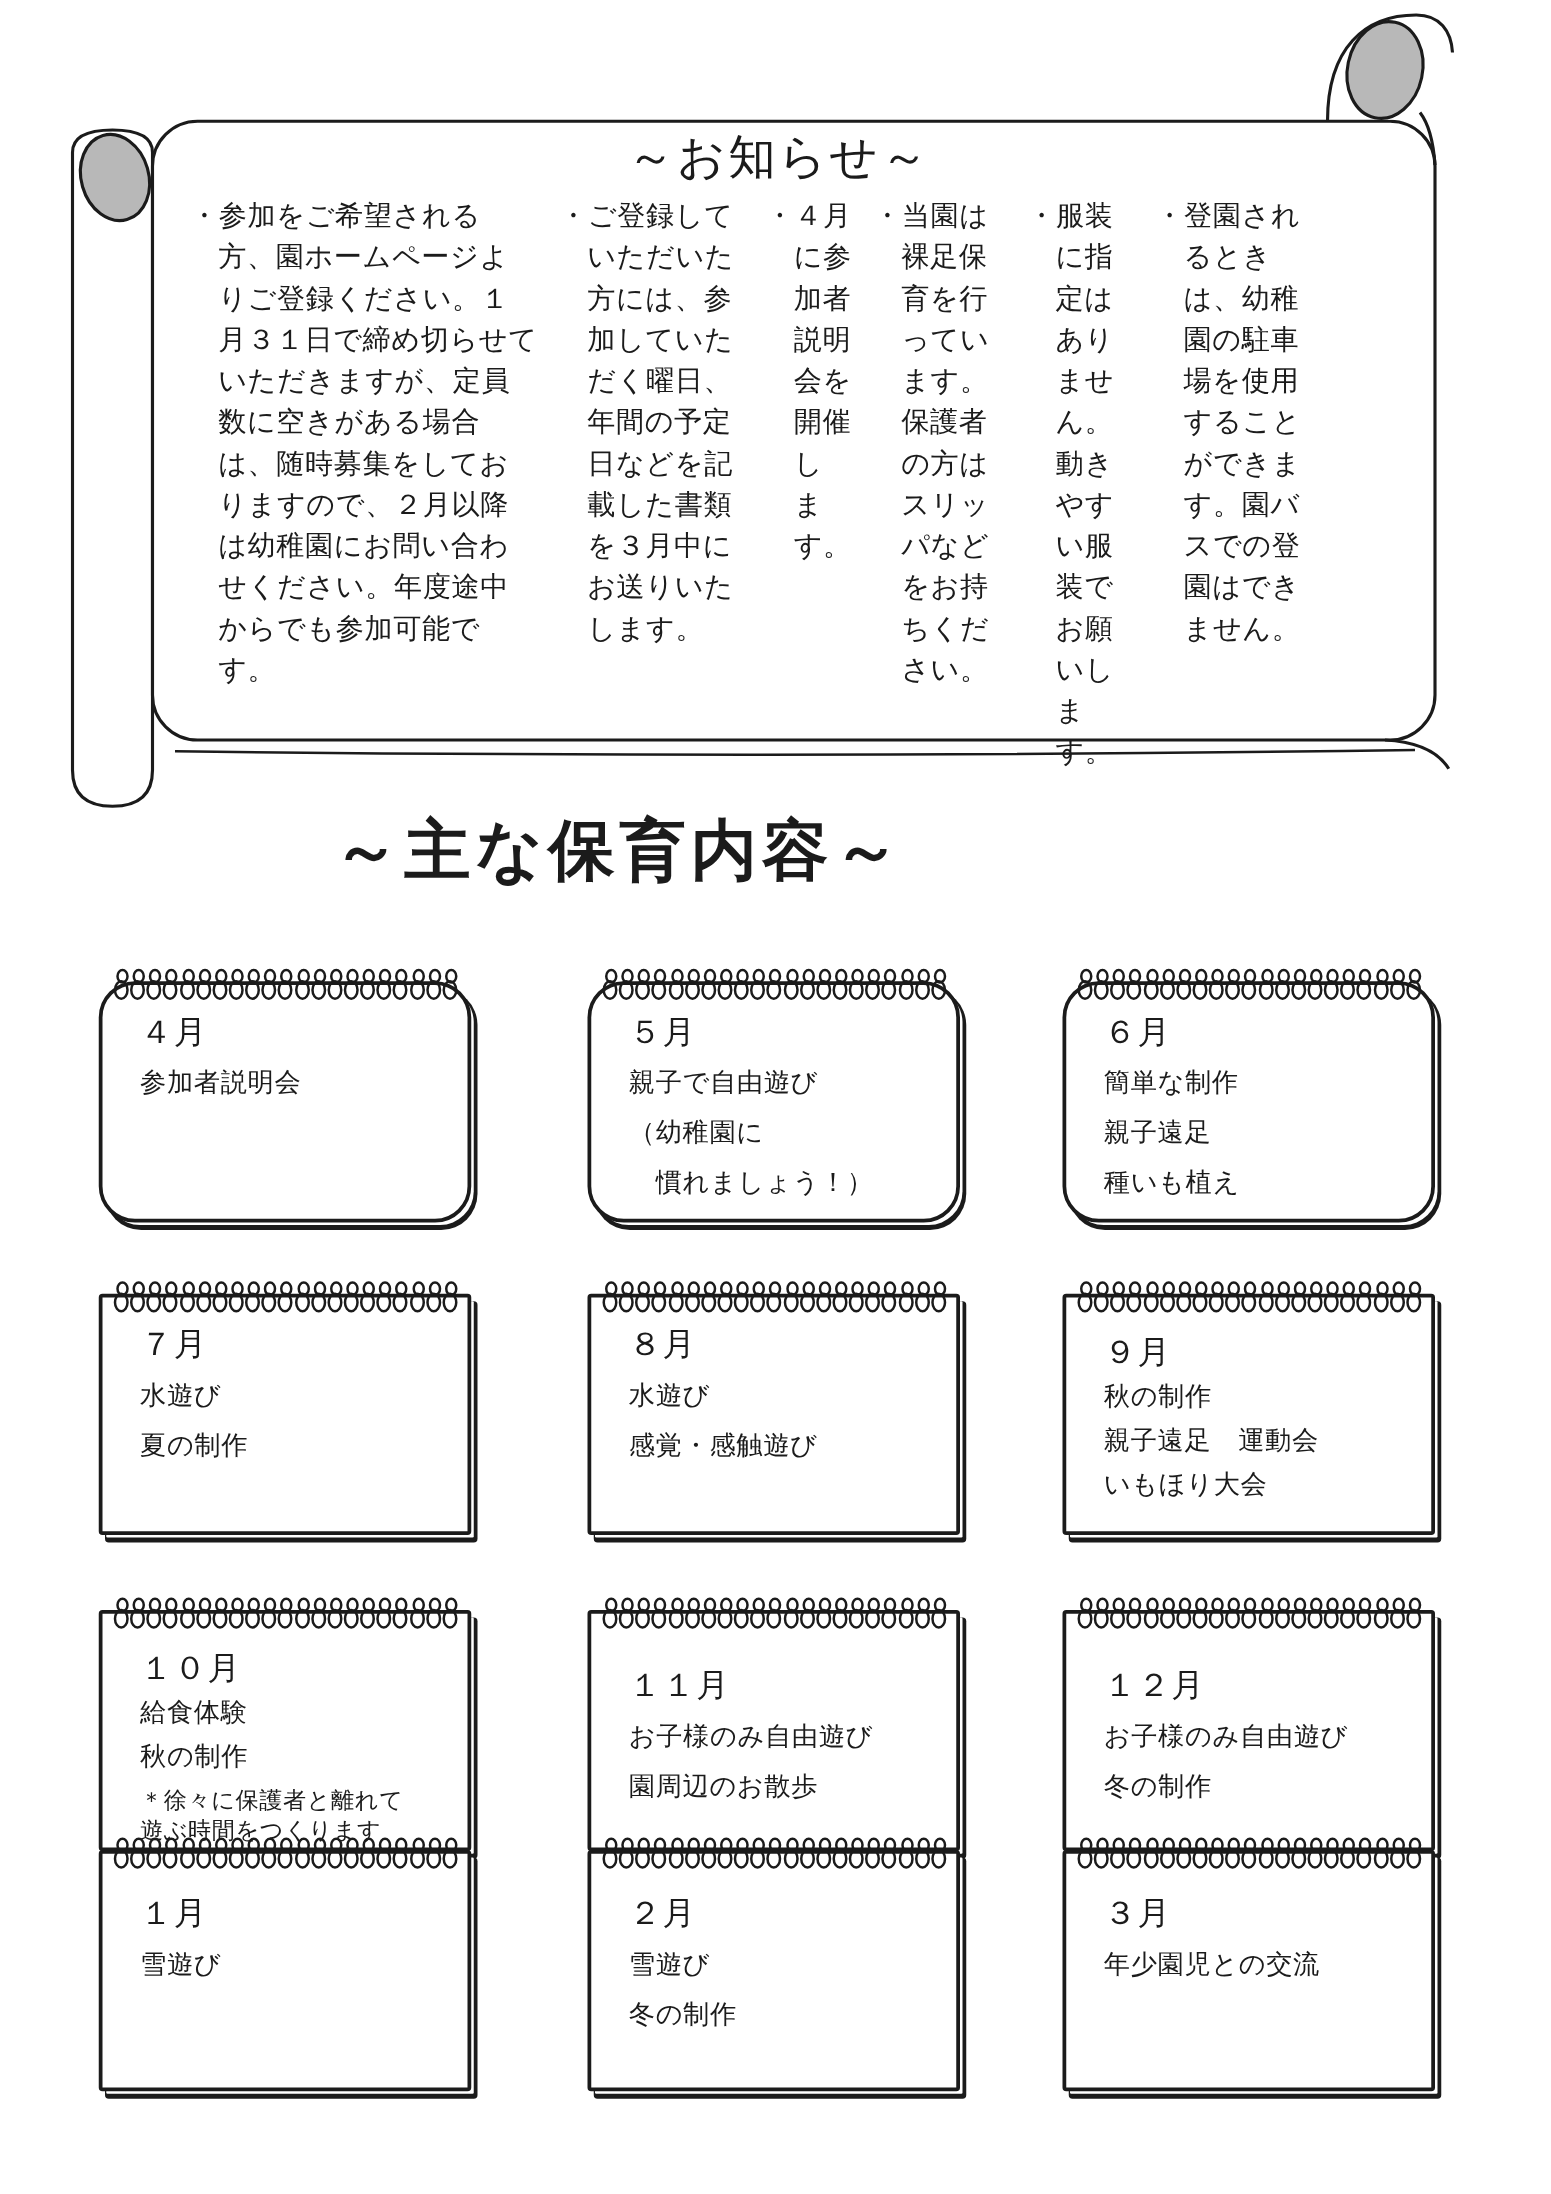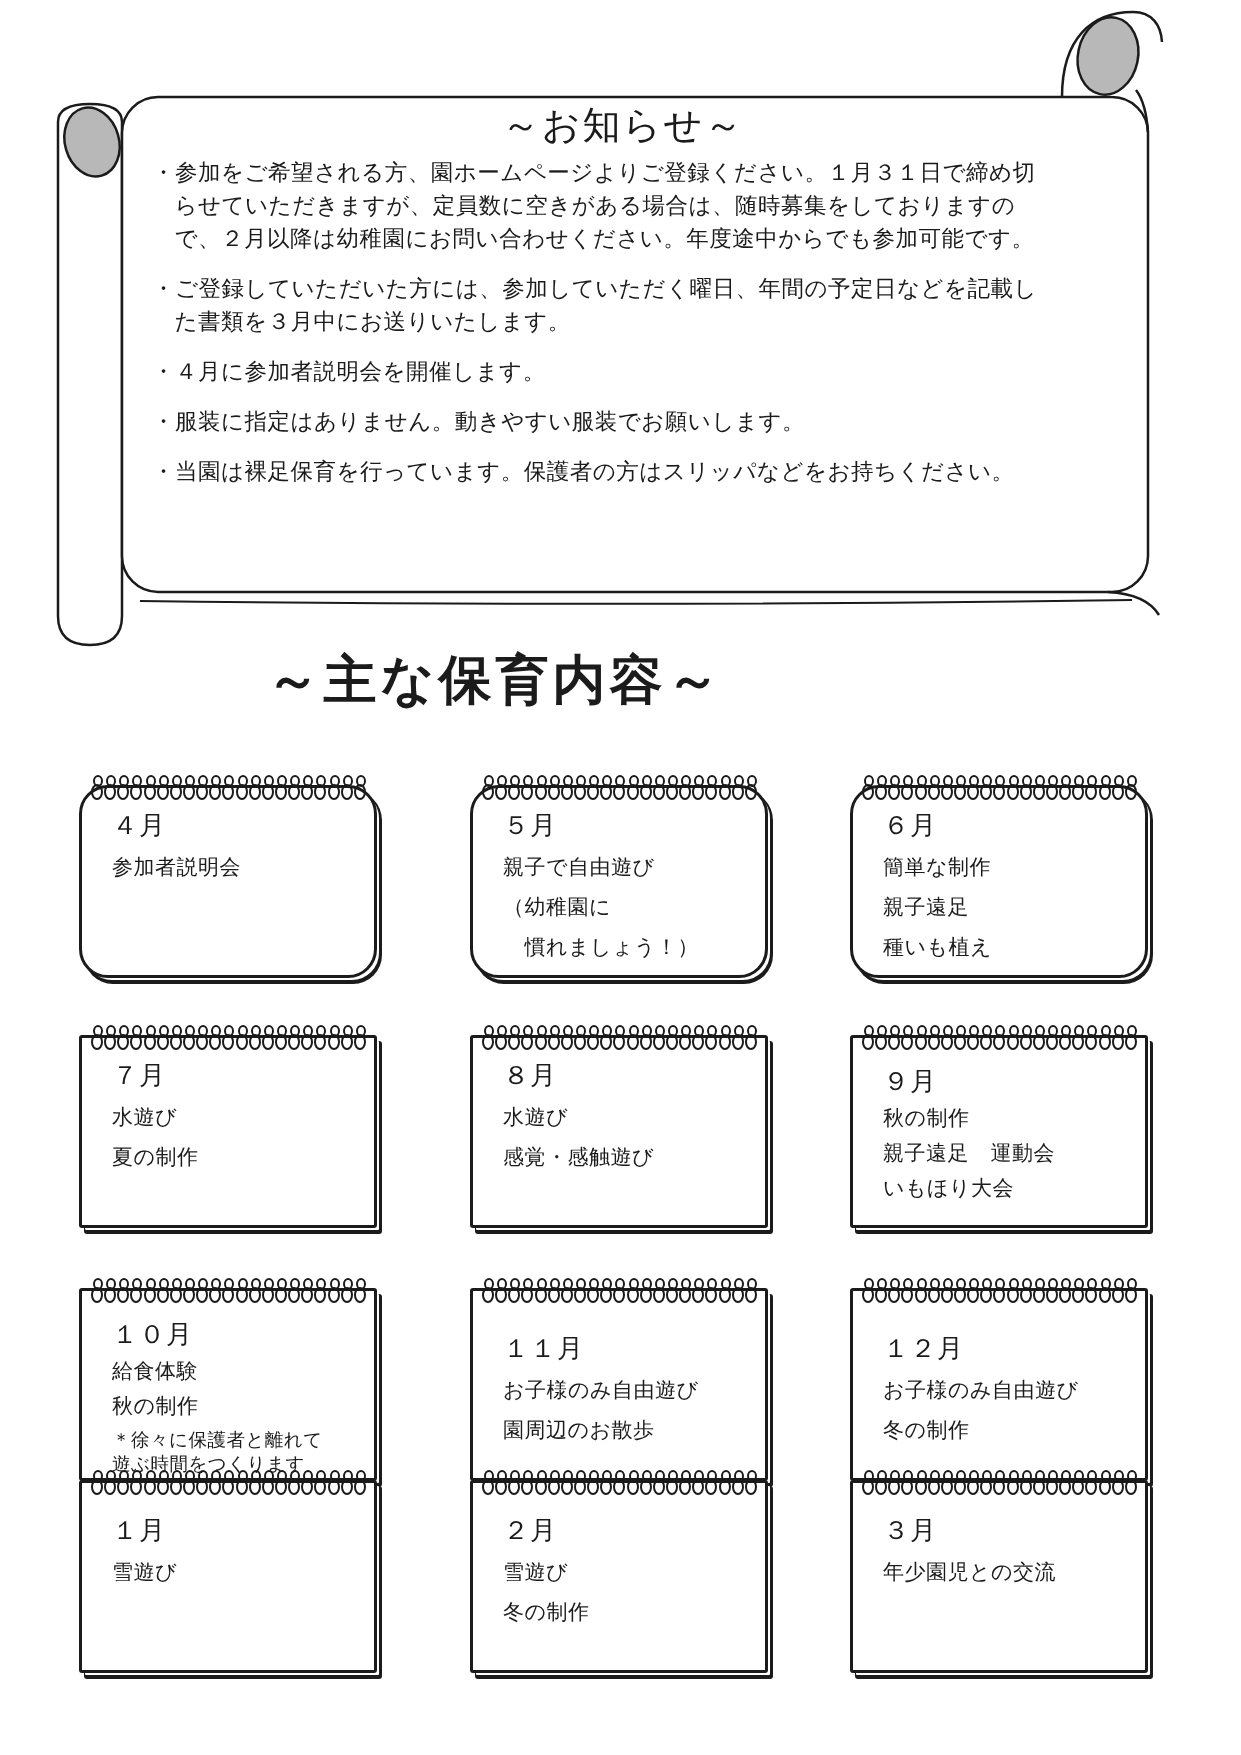--- a/index.html
+++ b/index.html
@@ -22,21 +22,21 @@
   .paper-fill{fill:var(--paper);}
   .gray-fill{fill:var(--roll-gray);}
 
   .notice-title{
     position:absolute;top:100px;left:122px;width:1002px;
     text-align:center;font-size:38px;letter-spacing:2px;
     font-weight:500;
   }
   .notice-list{
     position:absolute;top:156px;left:152px;width:895px;
-    display:flex;flex-direction:column;gap:17px;
+    display:flex;flex-direction:row;gap:17px;
   }
   .bullet{
     font-size:22.5px;line-height:33px;letter-spacing:0.5px;
     padding-left:1em;text-indent:-1em;
   }
 
   
   .section-title{
     position:absolute;top:645px;left:0;width:990px;
     text-align:center;font-size:53px;font-weight:bold;letter-spacing:4px;
@@ -98,22 +98,23 @@
   <ellipse class="gray-fill ink-stroke" stroke-width="2.5" cx="1108" cy="56" rx="30" ry="39" transform="rotate(12 1108 56)"></ellipse>
   <path class="ink-stroke" stroke-width="2.5" d="M1136,90 Q1146,103 1148,132"></path>
 </svg>
 
 <div class="notice-title">～お知らせ～</div>
 
 <div class="notice-list">
   <div class="bullet">・参加をご希望される方、園ホームページよりご登録ください。１月３１日で締め切らせていただきますが、定員数に空きがある場合は、随時募集をしておりますので、２月以降は幼稚園にお問い合わせください。年度途中からでも参加可能です。</div>
   <div class="bullet">・ご登録していただいた方には、参加していただく曜日、年間の予定日などを記載した書類を３月中にお送りいたします。</div>
   <div class="bullet">・４月に参加者説明会を開催します。</div>
+  <div class="bullet">・当園は裸足保育を行っています。保護者の方はスリッパなどをお持ちください。</div>
   <div class="bullet">・服装に指定はありません。動きやすい服装でお願いします。</div>
-  <div class="bullet">・当園は裸足保育を行っています。保護者の方はスリッパなどをお持ちください。</div>
+  <div class="bullet">・登園されるときは、幼稚園の駐車場を使用することができます。園バスでの登園はできません。</div>
 </div>
 
 <div class="section-title">～主な保育内容～</div>
 
 <div>
 
   <div class="card r1 c1">
     <div class="spiral">
         <span class="coil"></span>
         <span class="coil"></span>

